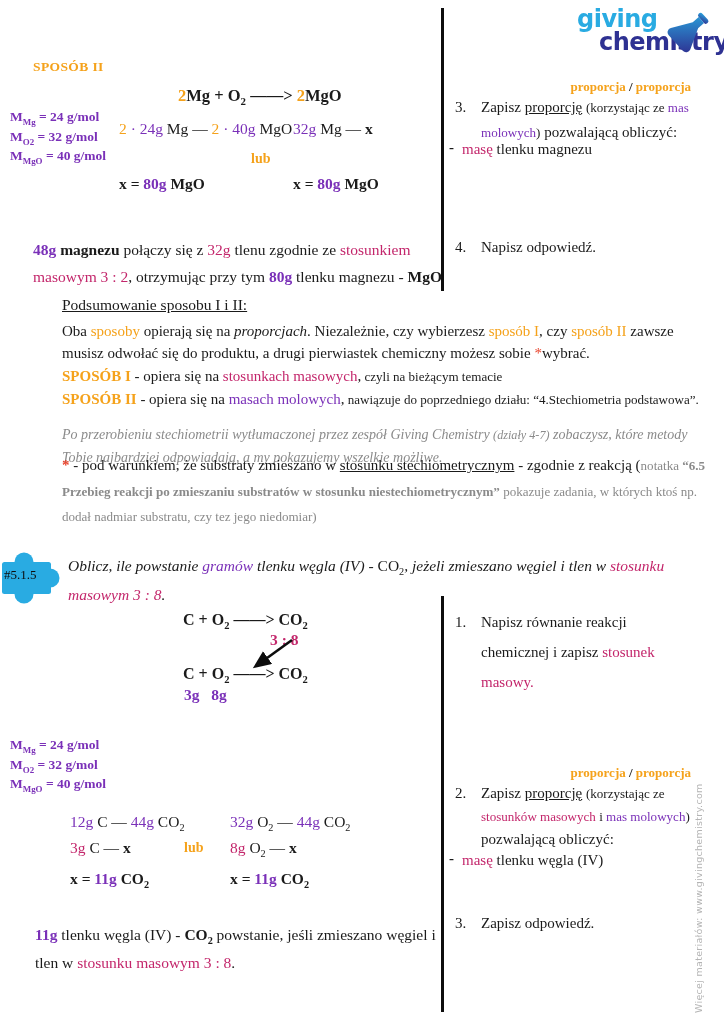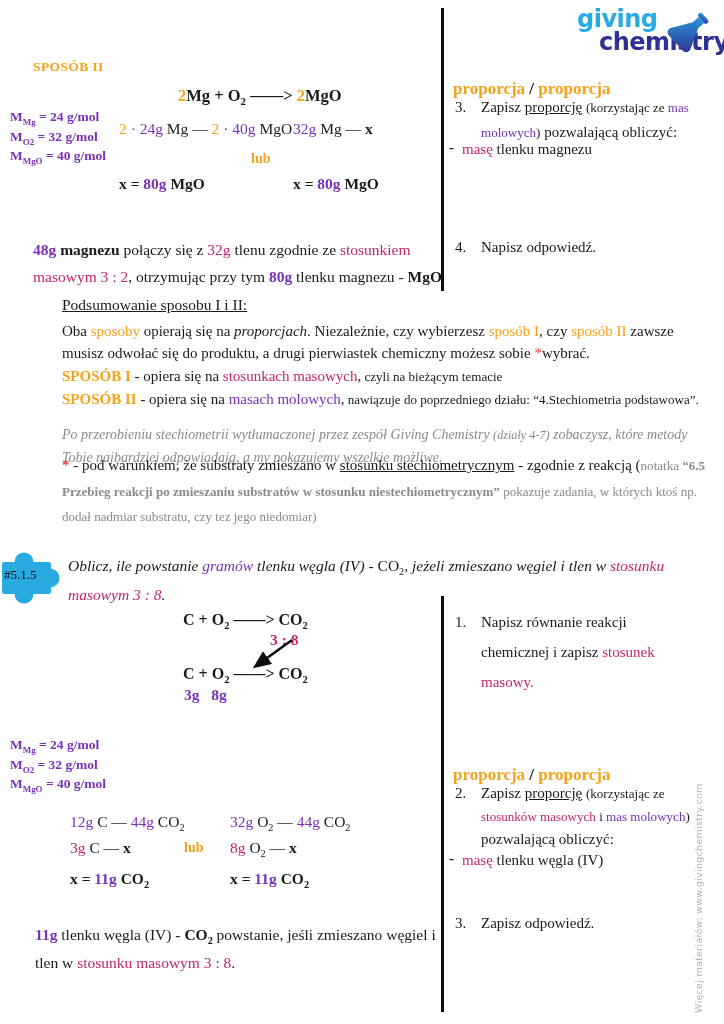--- a/index.html
+++ b/index.html
@@ -14,21 +14,21 @@
   .divider{position:absolute;width:3px;background:#0d0d0d}
   .step{display:flex;gap:9px;font-size:15px}
   .step .num{min-width:17px}
   .bullet{display:flex;gap:8px;font-size:15px}
   .bullet .dash{font-weight:bold;position:relative;top:-2px}
   .eq{font-weight:bold;font-size:16.5px;white-space:nowrap}
   .prop{font-size:15.5px;line-height:26px;white-space:nowrap}
   .res{font-size:15.5px;font-weight:bold;white-space:nowrap}
   .mm{font-size:13.5px;line-height:19.5px;font-weight:bold;white-space:nowrap}
   .lub{font-size:14px;font-weight:bold;color:var(--orange)}
-  .prop-header{font-size:17px;font-weight:bold;text-align:left}
+  .prop-header{font-size:13px;font-weight:bold;text-align:right}
   #logo{left:563px;top:8px;width:156px;height:72px}
   #logo .l1{font-family:"DejaVu Sans",sans-serif;font-weight:bold;font-size:24px;color:var(--logo_blue);letter-spacing:-0.5px;margin-left:14px;line-height:23px}
   #logo .l2{font-family:"DejaVu Sans",sans-serif;font-weight:bold;font-size:24px;color:var(--logo_navy);letter-spacing:-0.5px;margin-left:36px;line-height:23px}
   #flask{position:absolute;right:0;top:0}
   #puzzle-badge{left:1px;top:547px;width:64px;height:62px}
   #puzzle-badge svg{position:absolute;left:0;top:0}
   #puzzle-badge .pid{position:absolute;left:3px;top:20px;width:48px;text-align:left;font-weight:normal;font-size:13px;color:#0d0d0d}
   .puzzle-fill{fill:var(--logo_blue)}
   #margin-note{left:693px;top:1013px;transform:rotate(-90deg);transform-origin:0 0;white-space:nowrap;
     font-family:"DejaVu Sans",sans-serif;font-size:9.5px;color:#b4b4b4;width:232px;letter-spacing:0.3px}

